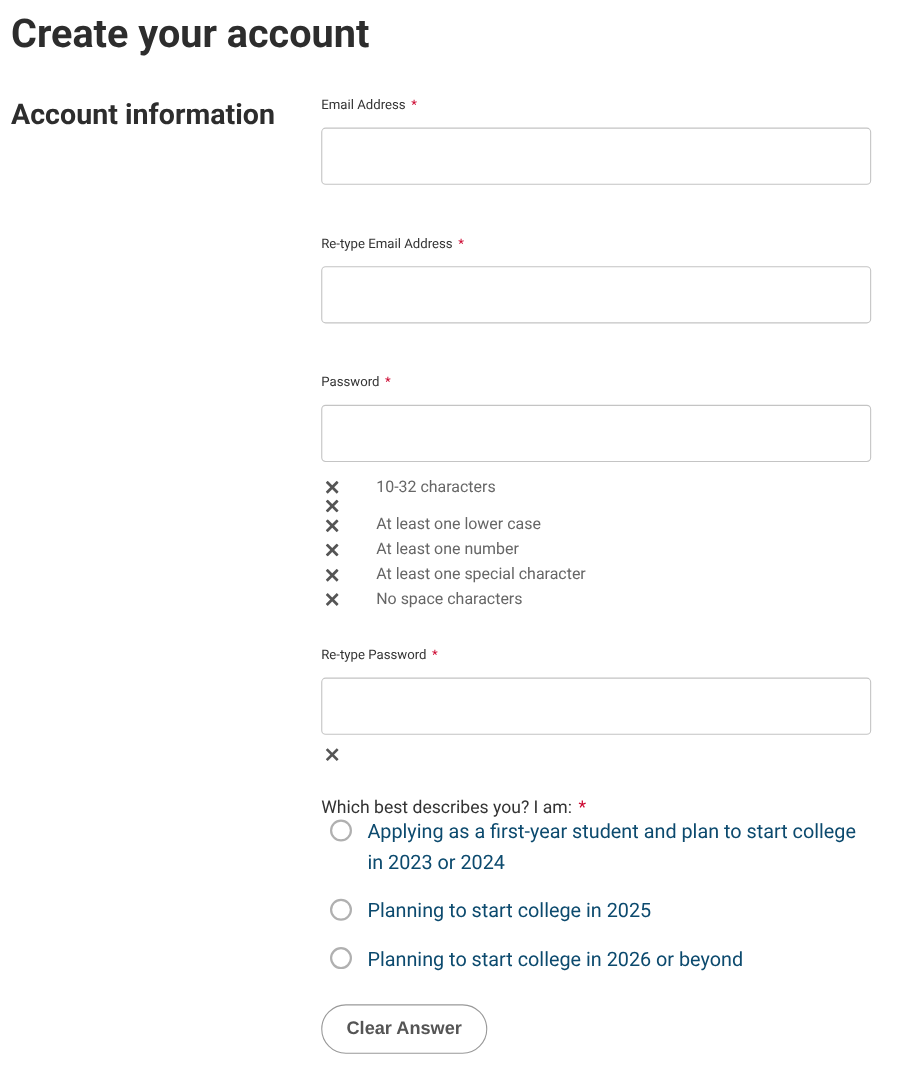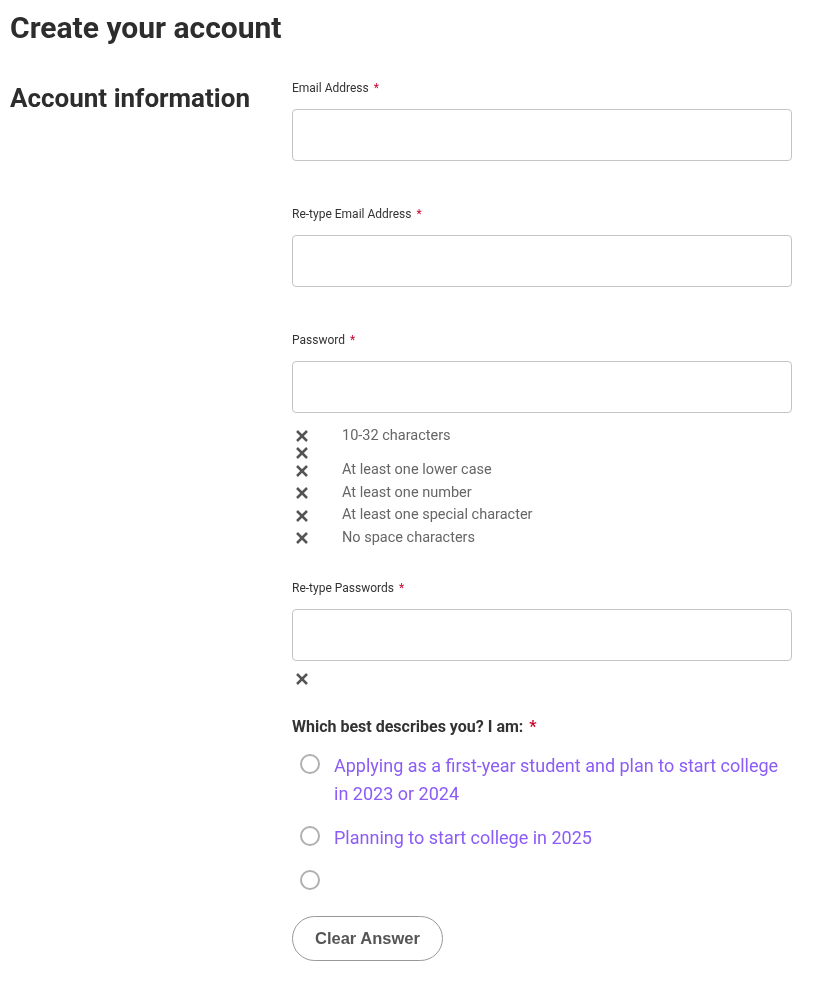--- a/index.html
+++ b/index.html
@@ -10,21 +10,21 @@
     body {
       font-family: Roboto, Arial, sans-serif;
       color: #333;
       background: #fff;
       width: 823px;
     }
     .container {
       padding: 10px 10px 50px 10px;
     }
     .page-title {
-      font-size: 30px;
+      font-size: 36px;
       font-weight: 700;
       color: #2d2d2d;
       margin-bottom: 36px;
     }
     .form-section {
       display: flex;
       align-items: flex-start;
     }
     .section-heading {
       width: 282px;
@@ -82,22 +82,21 @@
     }
     .x-icon svg {
       width: 12px;
       height: 12px;
       stroke: #555;
       stroke-width: 2.5;
     }
     .question-label {
       font-size: 16px;
       color: #333;
-      margin-bottom: 16px;
-      font-weight: bold;
+      margin-bottom: 0;
     }
     .radio-group {
       padding-left: 8px;
     }
     .radio-option {
       display: flex;
       align-items: flex-start;
       margin-bottom: 16px;
       cursor: pointer;
     }
@@ -106,21 +105,21 @@
       height: 20px;
       border: 2px solid #b0b0b0;
       border-radius: 50%;
       margin-right: 14px;
       margin-top: 2px;
       flex-shrink: 0;
       background: #fff;
     }
     .radio-label {
       font-size: 18px;
-      color: #8b5cf6;
+      color: #0c4a6e;
       line-height: 1.55;
     }
     .clear-answer-btn {
       margin-top: 10px;
       padding: 12px 22px;
       font-size: 16.5px;
       font-weight: 700;
       color: #555;
       background: #fff;
       border: 1px solid #999;
@@ -213,21 +212,21 @@
                   <line x1="11" y1="1" x2="1" y2="11"></line>
                 </svg>
               </span>
               <span>No space characters</span>
             </div>
           </div>
       </div>
 
       <div class="form-field with-reqs">
         <label class="field-label">
-          <span>Re-type Passwords</span>
+          <span>Re-type Password</span>
           <span class="required-star">*</span>
         </label>
         <input type="password" class="text-input" value="" style="">
         <div class="req-list" id="retype-password-reqs">
             <div class="req-item">
               <span class="x-icon">
                 <svg viewBox="0 0 12 12">
                   <line x1="1" y1="1" x2="11" y2="11"></line>
                   <line x1="11" y1="1" x2="1" y2="11"></line>
                 </svg>
@@ -245,20 +244,21 @@
             <div class="radio-option">
               <span class="radio-circle"></span>
               <span class="radio-label">Applying as a first-year student and plan to start college in 2023 or 2024</span>
             </div>
             <div class="radio-option">
               <span class="radio-circle"></span>
               <span class="radio-label">Planning to start college in 2025</span>
             </div>
             <div class="radio-option">
               <span class="radio-circle"></span>
+              <span class="radio-label">Planning to start college in 2026 or beyond</span>
             </div>
           </div>
         <button class="clear-answer-btn">Clear Answer</button>
       </div>
 
     </div>
   </div>
 </div>
 
 </body></html>

